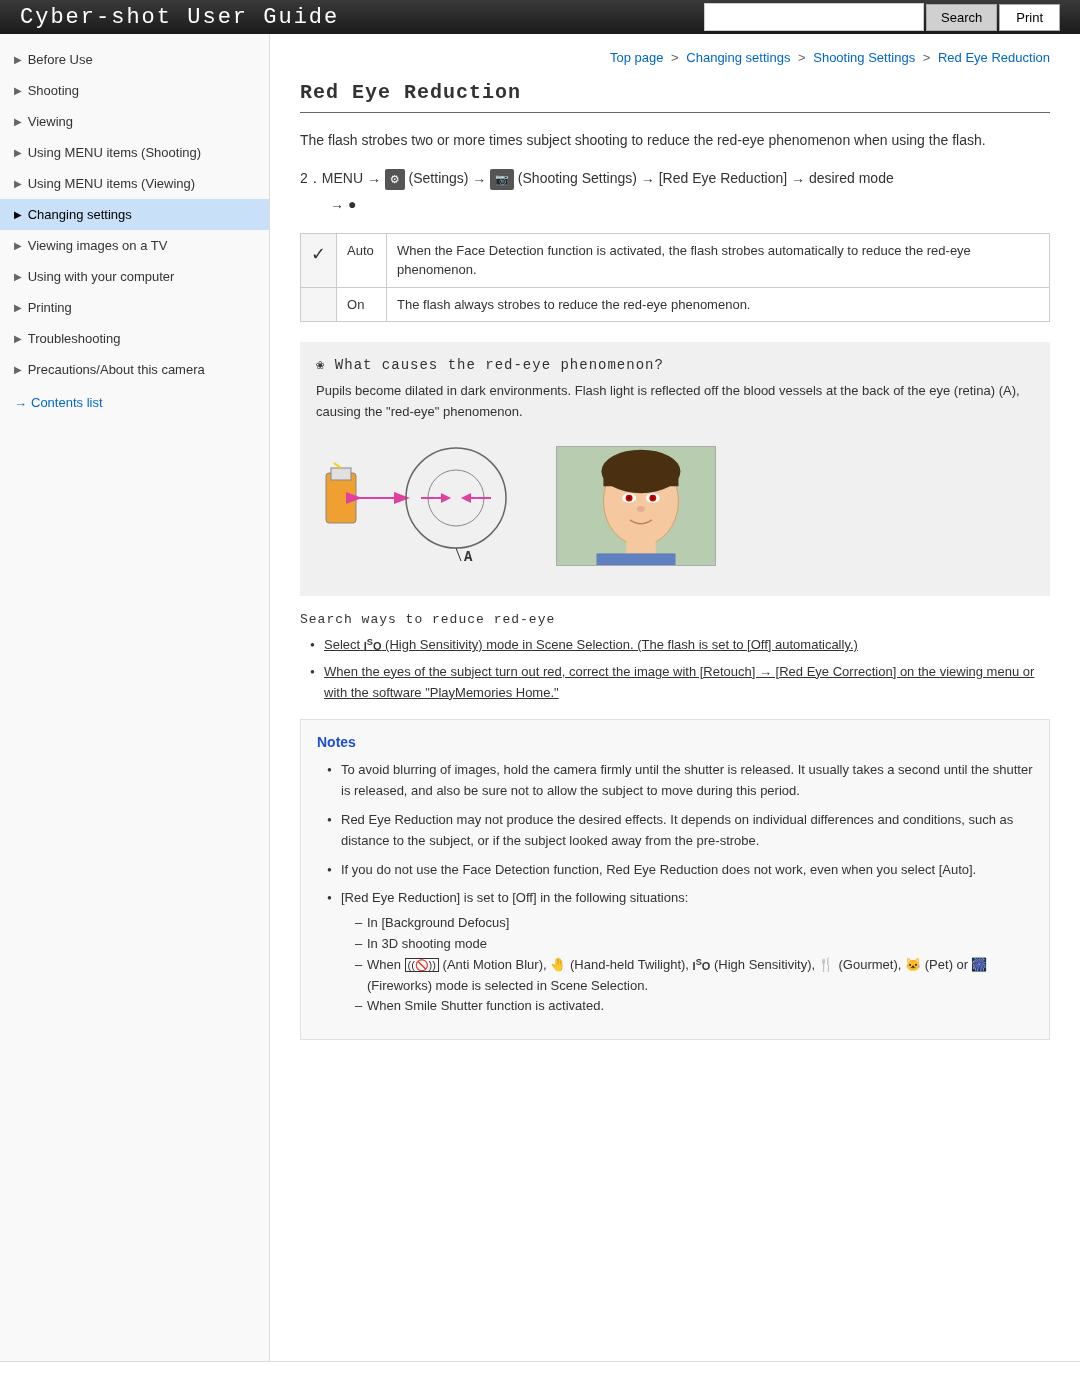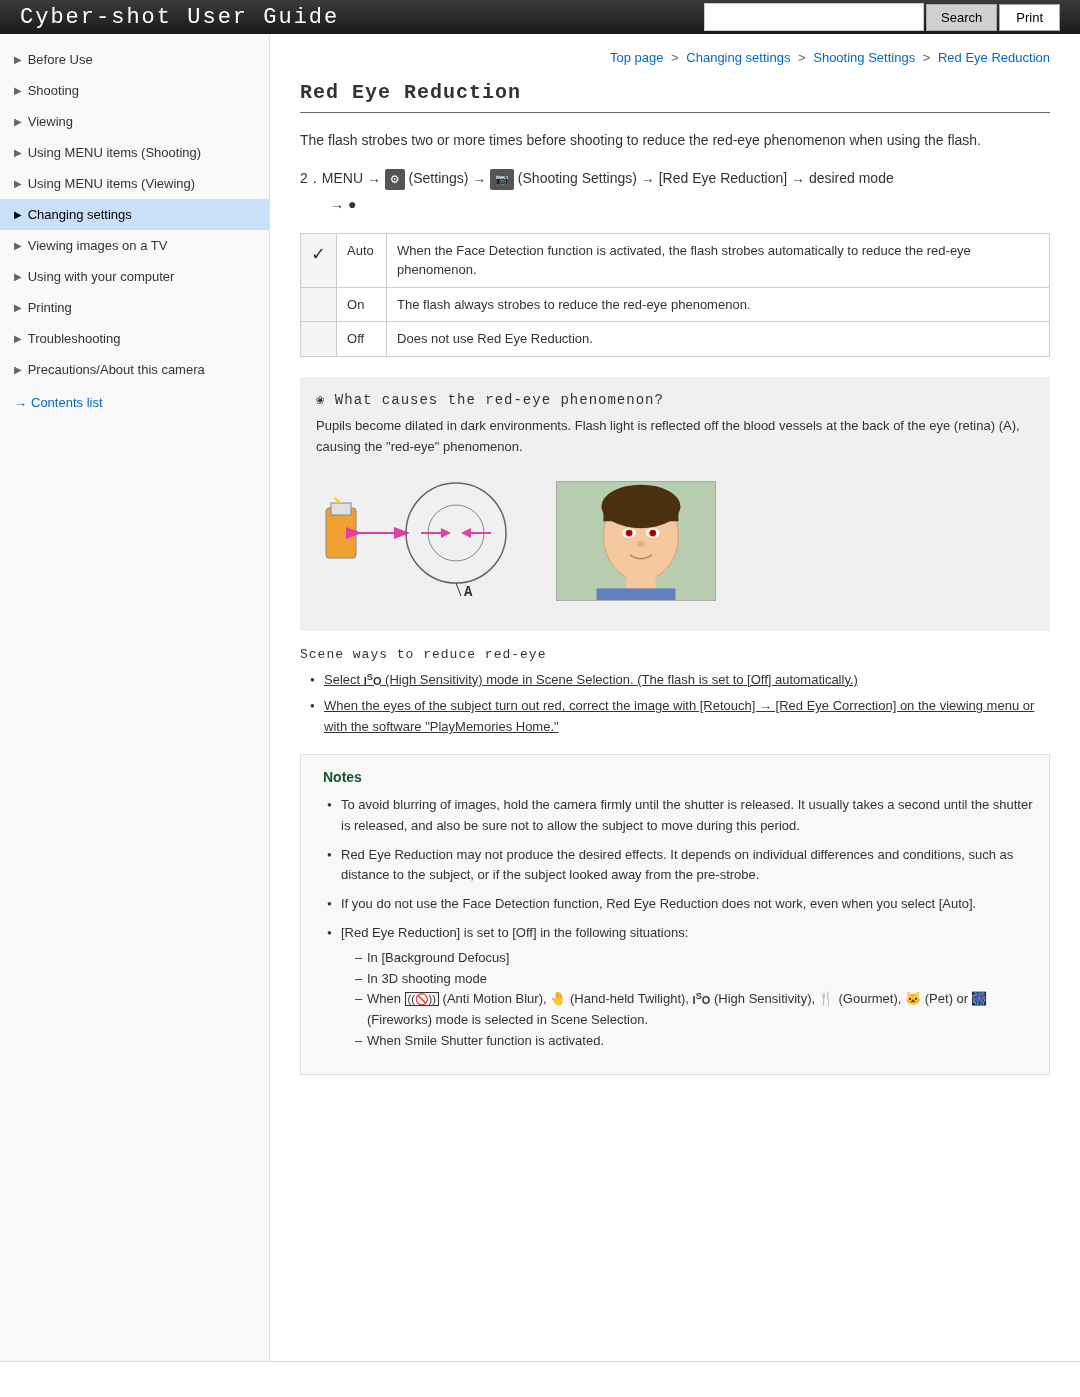--- a/index.html
+++ b/index.html
@@ -229,25 +229,24 @@
     }
 
     
     .notes-box {
       background: #f8f8f8;
       border: 1px solid #e0e0e0;
       padding: 14px 16px;
       margin-top: 16px;
     }
     .notes-title {
-      color: #14532d;
+      color: #1d4ed8;
       font-size: 14px;
       font-weight: bold;
       margin-bottom: 10px;
-      margin-left: 6px;
     }
     .notes-list {
       list-style: none;
       padding-left: 10px;
     }
     .notes-list > li {
       font-size: 13px;
       line-height: 1.6;
       margin-bottom: 8px;
       padding-left: 14px;
@@ -358,21 +357,21 @@
       <span class="sep">&gt;</span>
       <span>Changing settings</span>
       <span class="sep">&gt;</span>
       <span>Shooting Settings</span>
       <span class="sep">&gt;</span>
       <span class="current">Red Eye Reduction</span>
     </div>
 
     <h1 class="page-title">Red Eye Reduction</h1>
 
-    <p class="intro-text">The flash strobes two or more times before shooting to reduce the red-eye phenomenon when using the flash.</p>
+    <p class="intro-text">The flash strobes two or more times subject shooting to reduce the red-eye phenomenon when using the flash.</p>
 
     <div class="steps">
       <div class="step">
         <span>2．MENU →
           <span style="display:inline-block;background:#555;color:#fff;padding:1px 5px;font-size:11px;border-radius:2px;">⚙</span>
           (Settings) →
           <span style="display:inline-block;background:#555;color:#fff;padding:1px 5px;font-size:11px;border-radius:2px;">📷</span>
           (Shooting Settings) → [Red Eye Reduction] → desired mode
         </span>
         <div class="step-indent">→ ●</div>
@@ -386,25 +385,20 @@
             <span class="checkmark">✓</span>
           </td>
           <td class="mode-cell">Auto</td>
           <td>When the Face Detection function is activated, the flash strobes automatically to reduce the red-eye phenomenon.</td>
         </tr>
         <tr>
           <td class="icon-cell"></td>
           <td class="mode-cell">On</td>
           <td>The flash always strobes to reduce the red-eye phenomenon.</td>
         </tr>
-        <tr>
-          <td class="icon-cell"></td>
-          <td class="mode-cell">Off</td>
-          <td>Does not use Red Eye Reduction.</td>
-        </tr>
       </tbody>
     </table>
 
     <div class="tips-box">
       <div class="tips-title">❀ What causes the red-eye phenomenon?</div>
       <p class="tips-text">Pupils become dilated in dark environments. Flash light is reflected off the blood vessels at the back of the eye (retina) (A), causing the "red-eye" phenomenon.</p>
 
       <div class="image-area">
 
         <div>
@@ -461,21 +455,21 @@
             <path d="M74,74 Q85,82 96,74" stroke="#c08060" stroke-width="1.5" fill="none"></path>
 
             <rect x="70" y="96" width="30" height="24" fill="#f5c8a0"></rect>
             <rect x="40" y="108" width="80" height="12" fill="#6080c0"></rect>
           </svg>
         </div>
       </div>
     </div>
 
     <div style="margin-top: 16px;">
-      <div class="other-ways-title">Scene ways to reduce red-eye</div>
+      <div class="other-ways-title">Search ways to reduce red-eye</div>
       <ul class="bullet-list">
         <li>Select <span class="iso-text">I<sup>S</sup>O</span> (High Sensitivity) mode in Scene Selection. (The flash is set to [Off] automatically.)</li>
         <li>When the eyes of the subject turn out red, correct the image with [Retouch] → [Red Eye Correction] on the viewing menu or with the software "PlayMemories Home."</li>
       </ul>
     </div>
 
     <div class="notes-box">
       <div class="notes-title">Notes</div>
       <ul class="notes-list">
         <li>To avoid blurring of images, hold the camera firmly until the shutter is released. It usually takes a second until the shutter is released, and also be sure not to allow the subject to move during this period.</li>

